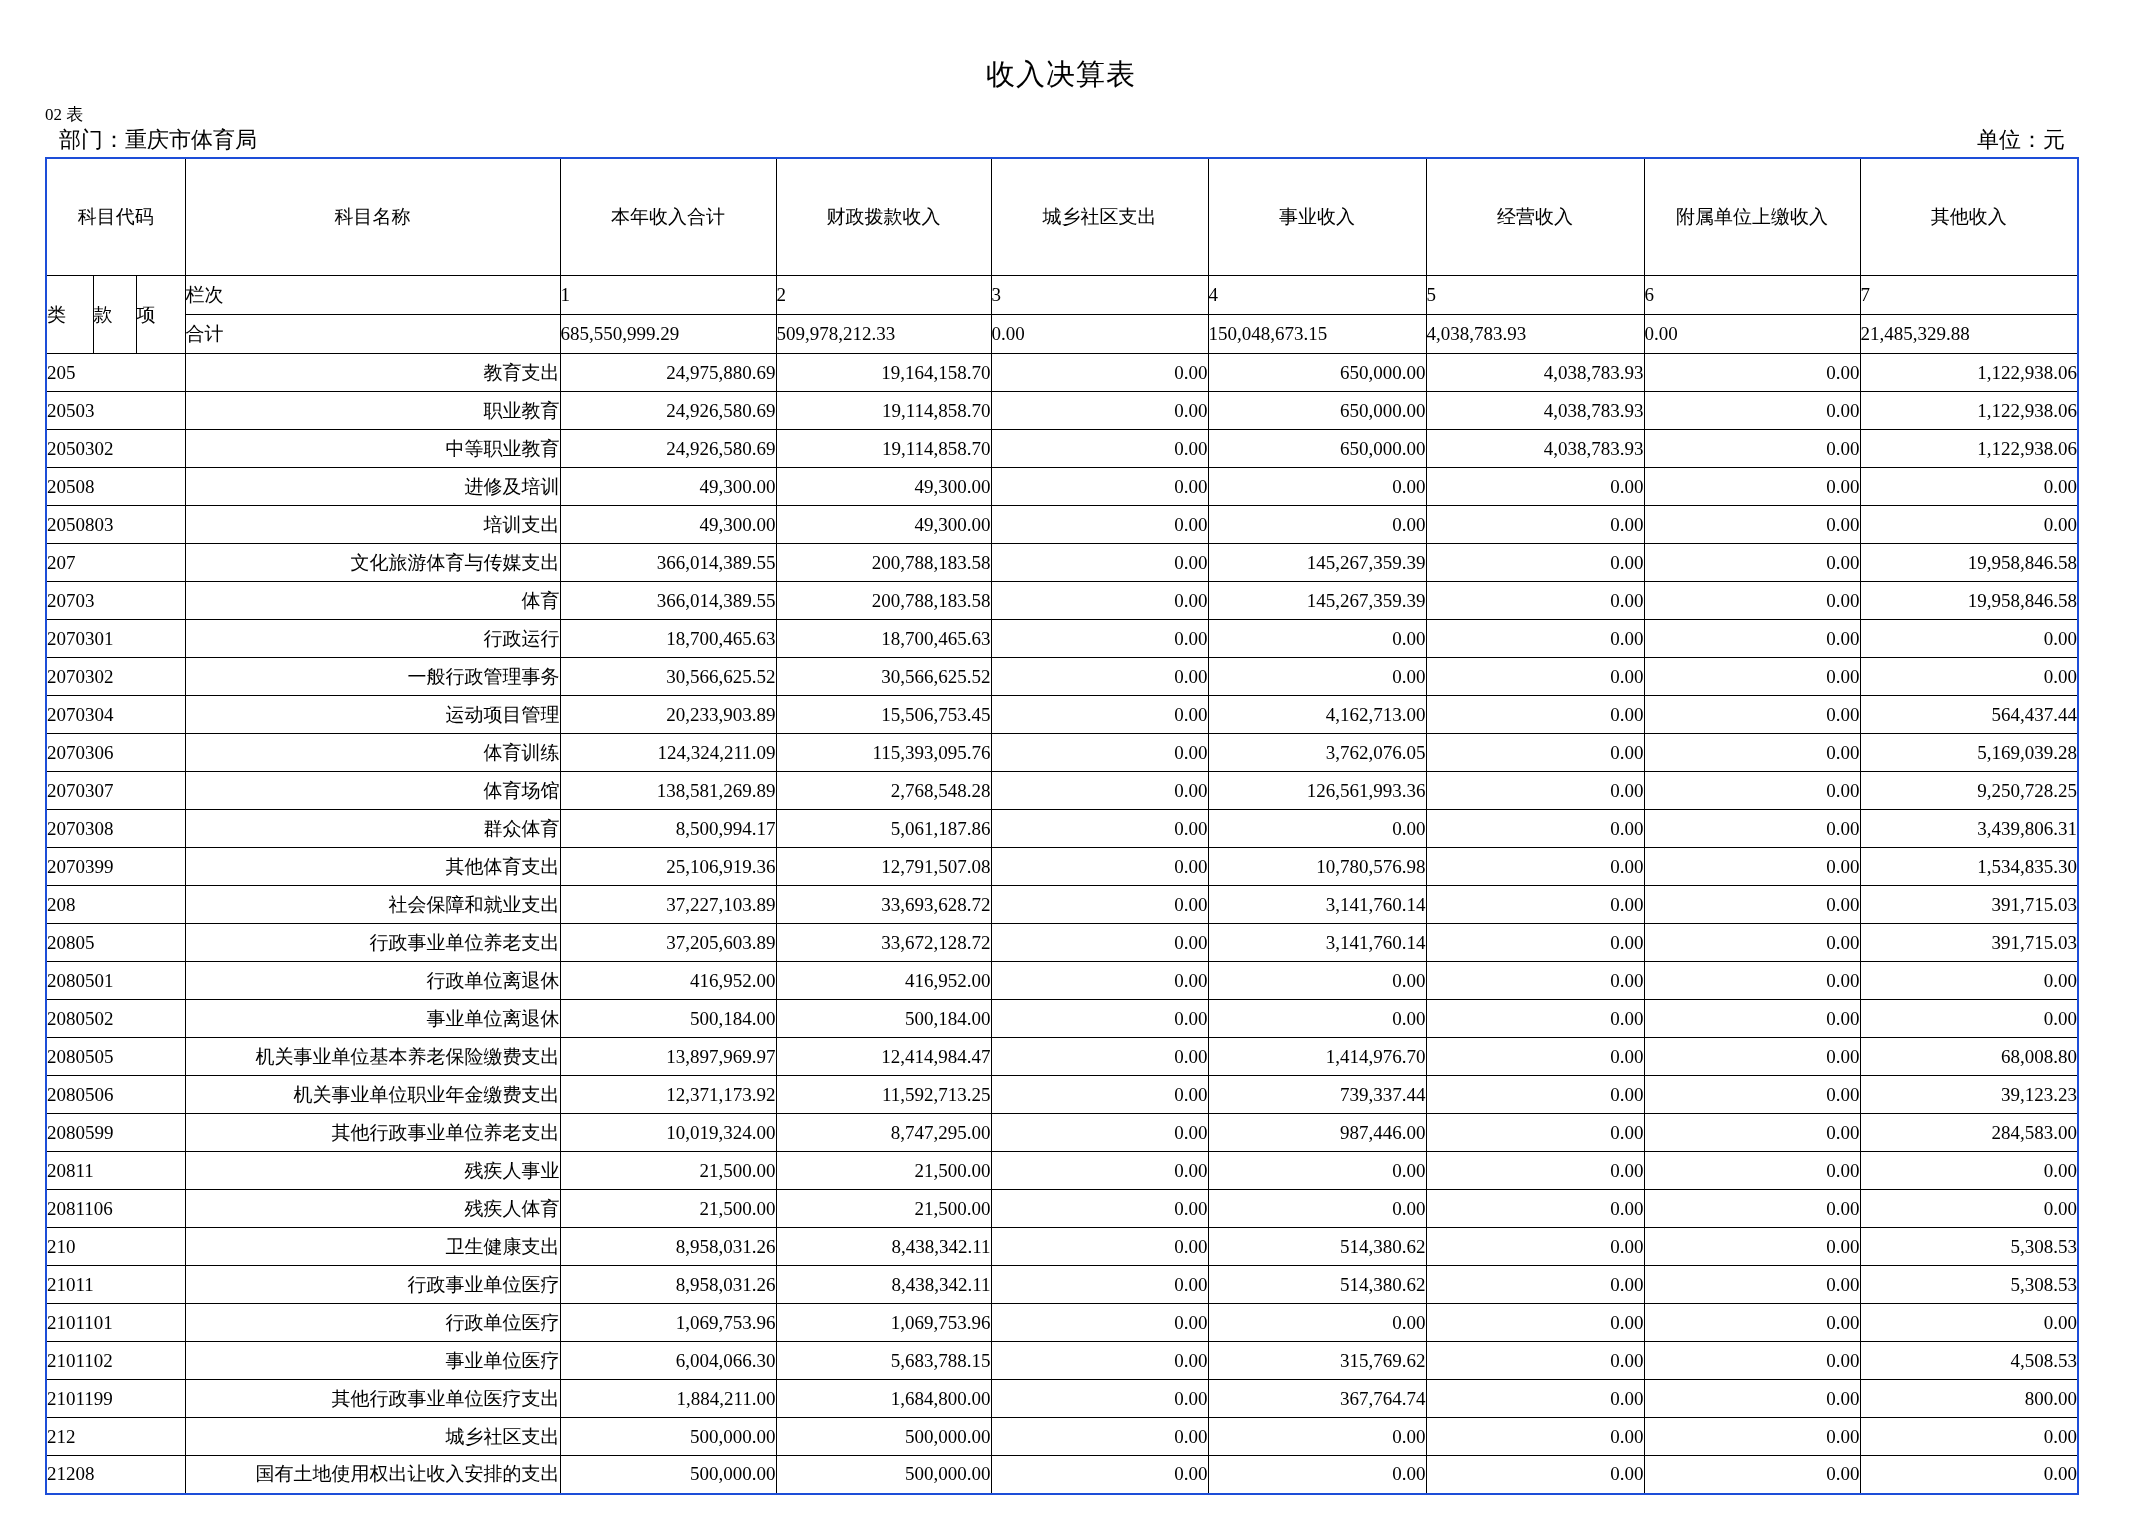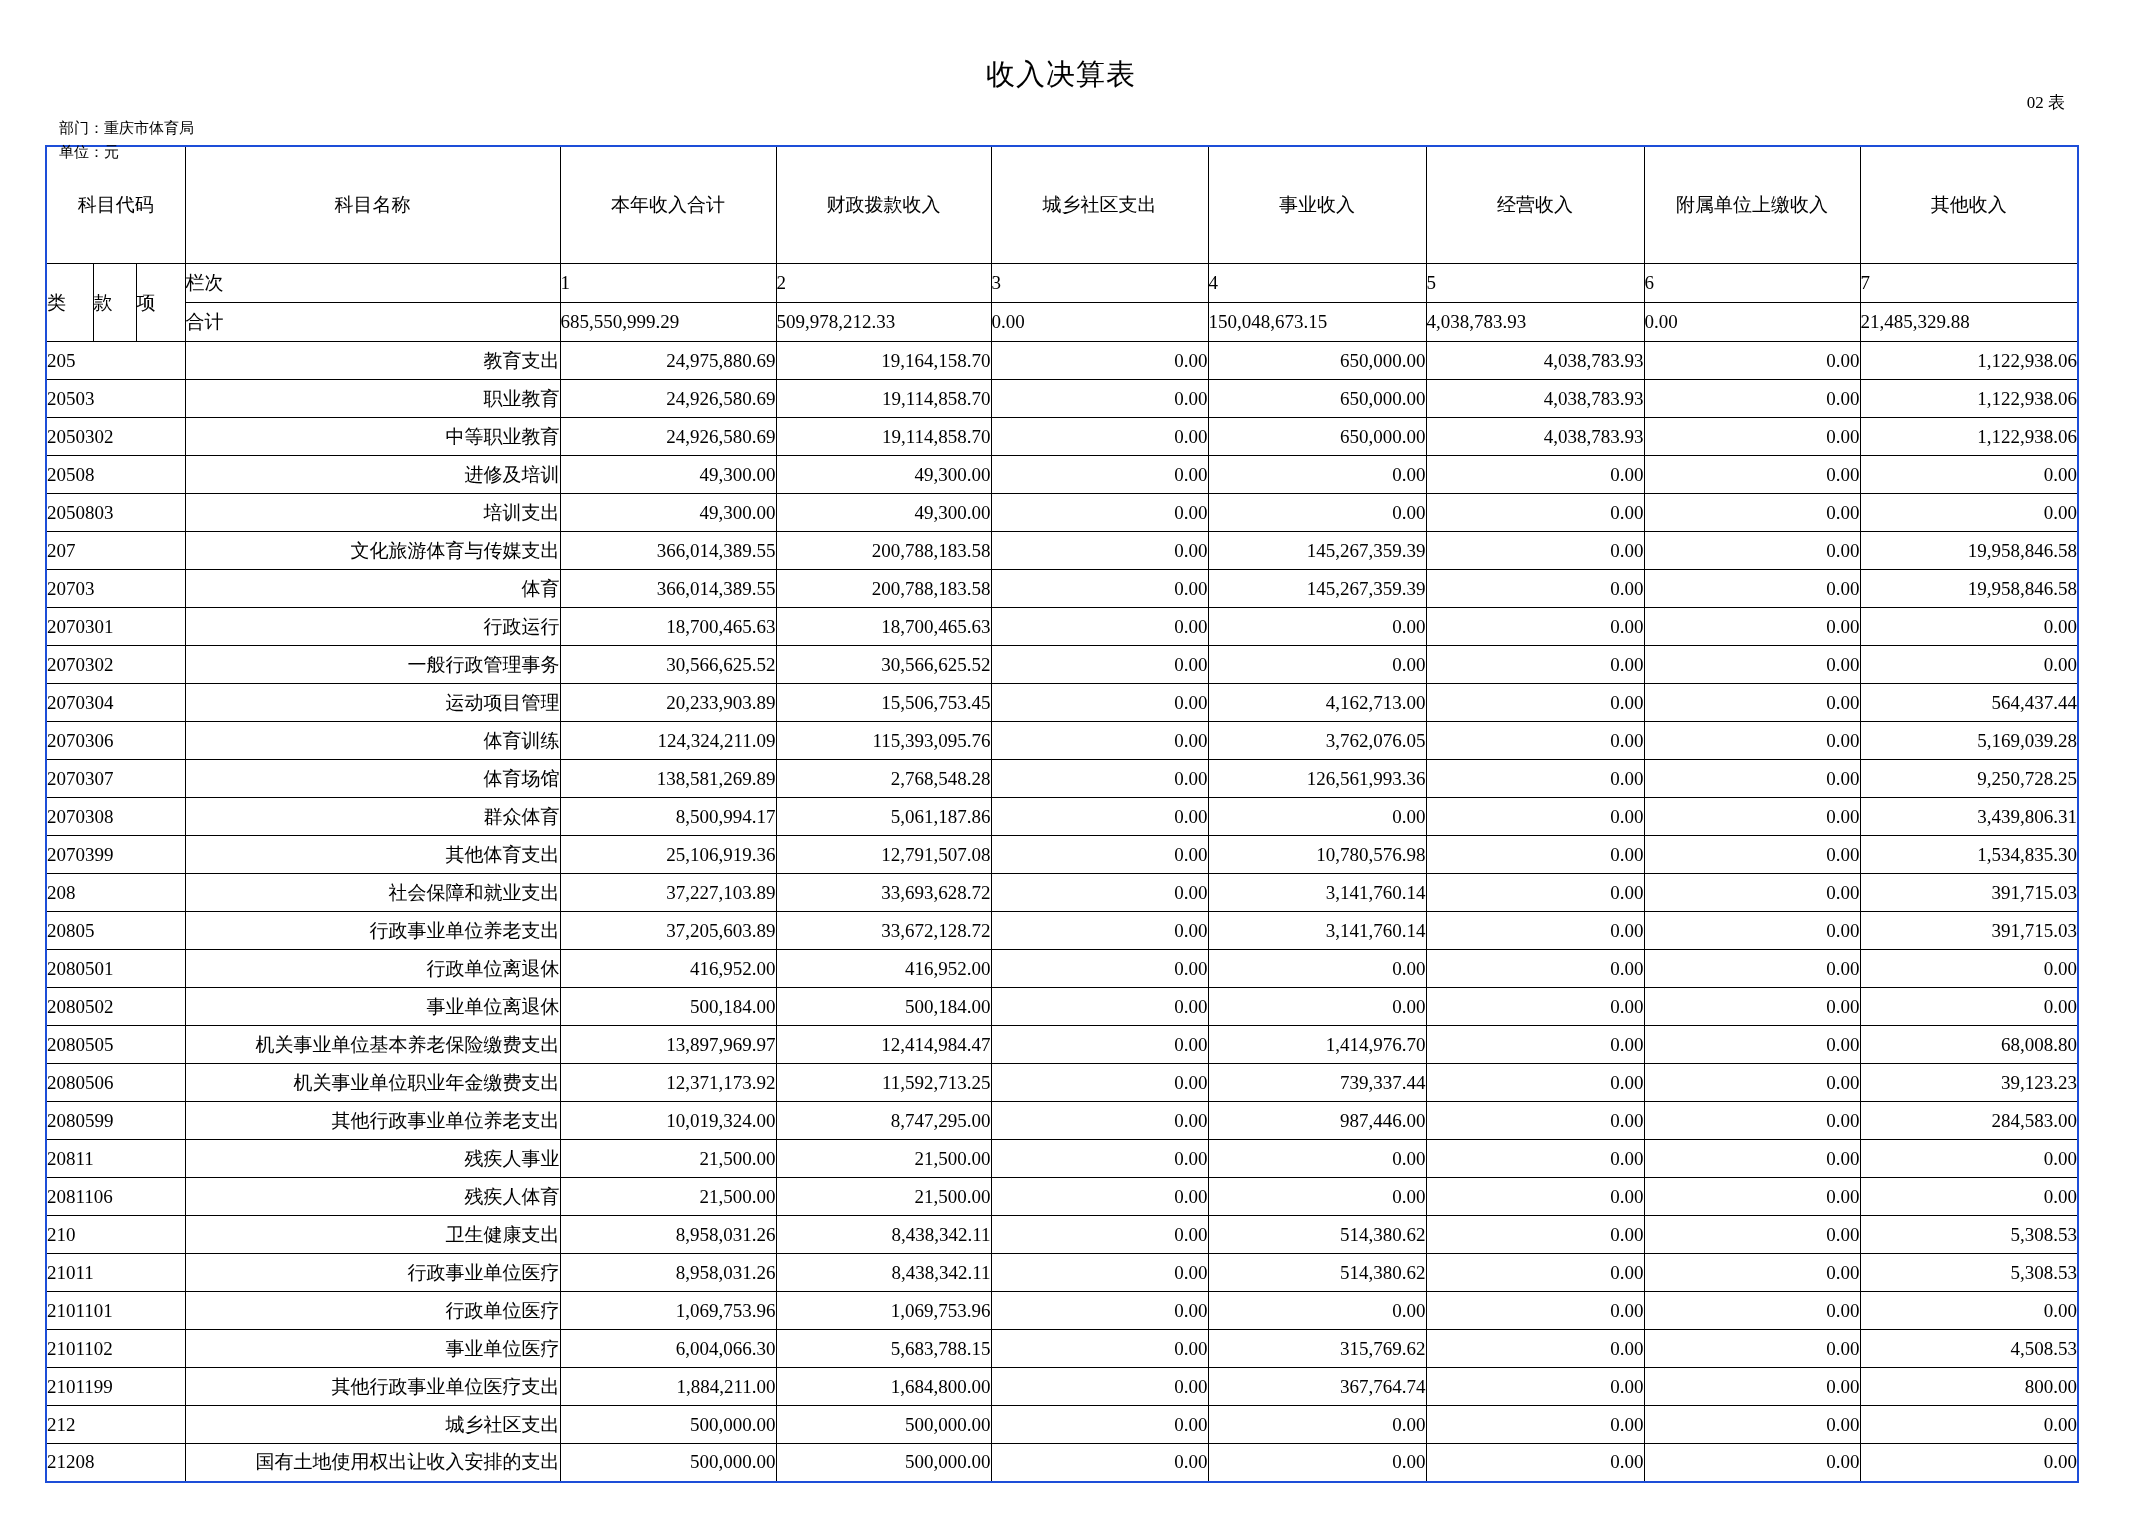--- a/index.html
+++ b/index.html
@@ -8,27 +8,27 @@
     background:#ffffff;color:#000;
     font-family:"Liberation Serif","DejaVu Serif",serif;
     overflow:hidden;position:relative;
   }
   .sheet{position:absolute;left:45px;top:0;width:2032px;}
   .doc-title{
     margin-top:56px;height:36px;line-height:36px;
     text-align:center;font-size:29px;font-weight:normal;letter-spacing:1px;
   }
   .table-no{
-    height:22px;line-height:22px;
-    text-align:right;font-size:17px;padding-right:12px;
+    margin-top:12px;height:22px;line-height:22px;
+    text-align:left;font-size:17px;padding-right:12px;
   }
   .meta-row{
     display:flex;justify-content:space-between;
-    height:24px;line-height:24px;font-size:15px;
-    padding-left:14px;padding-right:12px;margin-top:2px;flex-direction:column;
+    height:24px;line-height:24px;font-size:22px;
+    padding-left:14px;padding-right:12px;margin-top:2px;
   }
   table.decision{
     border-collapse:collapse;table-layout:fixed;
     width:2032px;margin-top:5px;
     border:2px solid #1d4ed8;
   }
   table.decision th, table.decision td{
     border:1px solid #000;
     font-size:19px;font-weight:normal;
     padding:0;overflow:hidden;white-space:nowrap;

